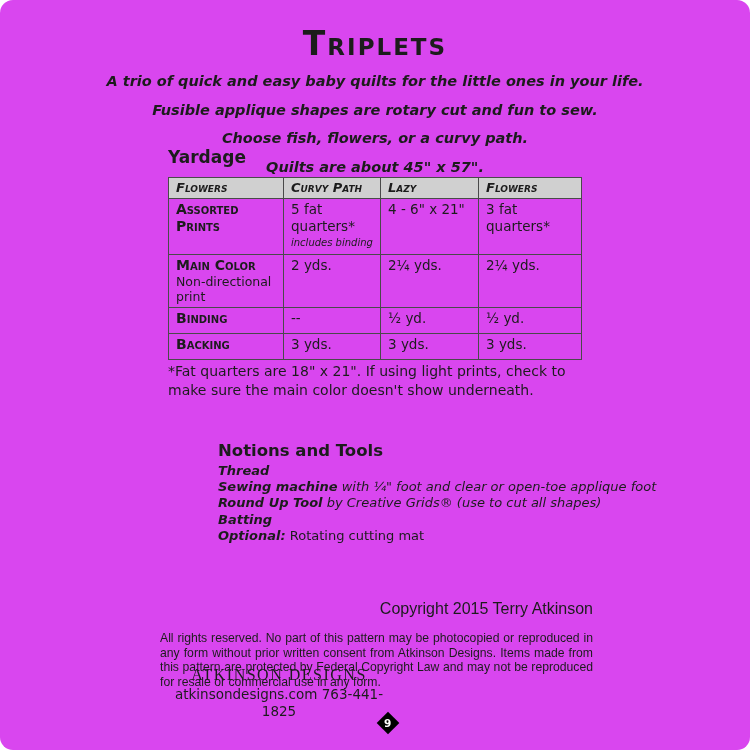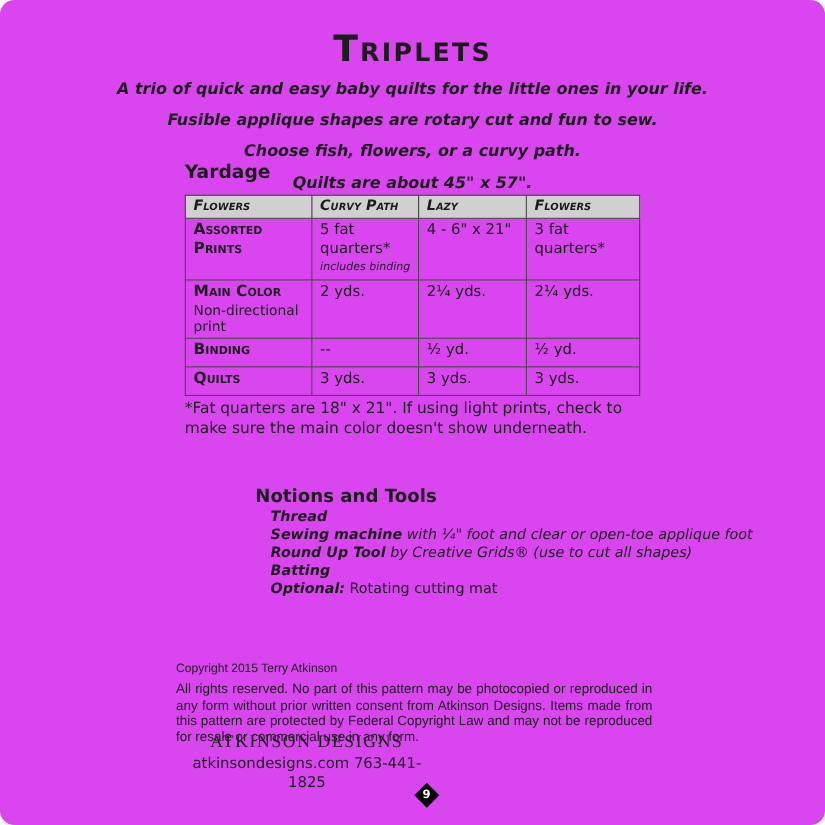--- a/index.html
+++ b/index.html
@@ -25,28 +25,28 @@
   .fabric-sub { font-size: 12.5px; line-height: 15px; display: block; }
   .cell-value { font-size: 13.5px; line-height: 17px; display: block; }
   .cell-sub { font-style: italic; font-size: 10px; line-height: 16px; display: block; }
   tr.row-fusible td.val { vertical-align: bottom; }
   tr.row-fusible td.val .cell-value { font-style: italic; font-size: 12.5px; }
   tr.row-binding td, tr.row-backing td { height: 26px; }
 
   .footnote { position: absolute; left: 168px; top: 362px; width: 424px; font-size: 14px; line-height: 18.5px; }
 
   
-  .notions { position: absolute; left: 232px; top: 441px; }
+  .notions { position: absolute; left: 218px; top: 441px; }
   .notions-heading { font-size: 16.5px; font-weight: 700; line-height: 20px; margin-bottom: 2px; }
-  .notion-item { font-size: 13px; line-height: 16.2px; margin-left: 14px; font-style: italic; }
+  .notion-item { font-size: 13px; line-height: 16.2px; font-style: italic; }
   .notion-lead { font-weight: 700; font-style: italic; }
 
   
   .copyright { position: absolute; left: 160px; top: 601px; width: 433px; font-family: "Liberation Sans", sans-serif; }
-  .copyright-title { text-align: left; font-size: 11px; line-height: 15px; margin-bottom: 3px; }
+  .copyright-title { text-align: right; font-size: 16px; line-height: 15px; margin-bottom: 15px; }
   .copyright-body { font-size: 12.2px; line-height: 14.6px; text-align: justify; }
 
   
   .footer { position: absolute; left: 166px; top: 663px; width: 226px; text-align: center; }
   .company { font-family: Liberation Serif, serif; font-size: 16px; letter-spacing: 1.5px; line-height: 23px; }
   .address { font-size: 13px; line-height: 16px; }
   .contact { font-size: 13.5px; line-height: 17px; }
   .website { font-weight: 400; }
   .phone { font-weight: 400; }
   .page-badge { position: absolute; right: -4px; bottom: -11px; width: 16px; height: 16px; background: #000; transform: rotate(45deg); display: flex; align-items: center; justify-content: center; }
@@ -122,21 +122,21 @@
           </td>
         <td class="val">
             <span class="cell-value">½ yd.</span>
           </td>
         <td class="val">
             <span class="cell-value">½ yd.</span>
           </td>
       </tr>
       <tr class="row-backing">
         <td>
-            <span class="fabric-name">Quilts</span>
+            <span class="fabric-name">Backing</span>
           </td>
         <td class="val">
             <span class="cell-value">3 yds.</span>
           </td>
         <td class="val">
             <span class="cell-value">3 yds.</span>
           </td>
         <td class="val">
             <span class="cell-value">3 yds.</span>
           </td>

